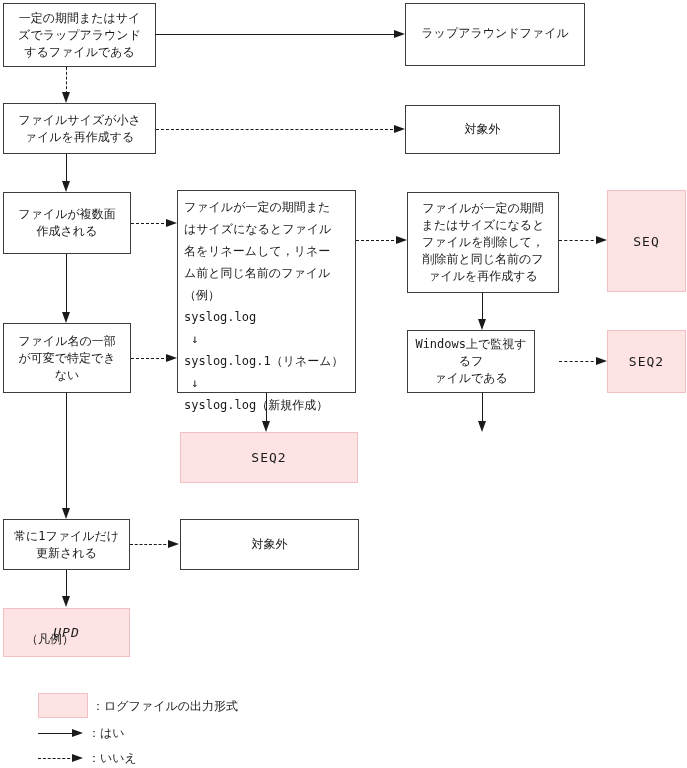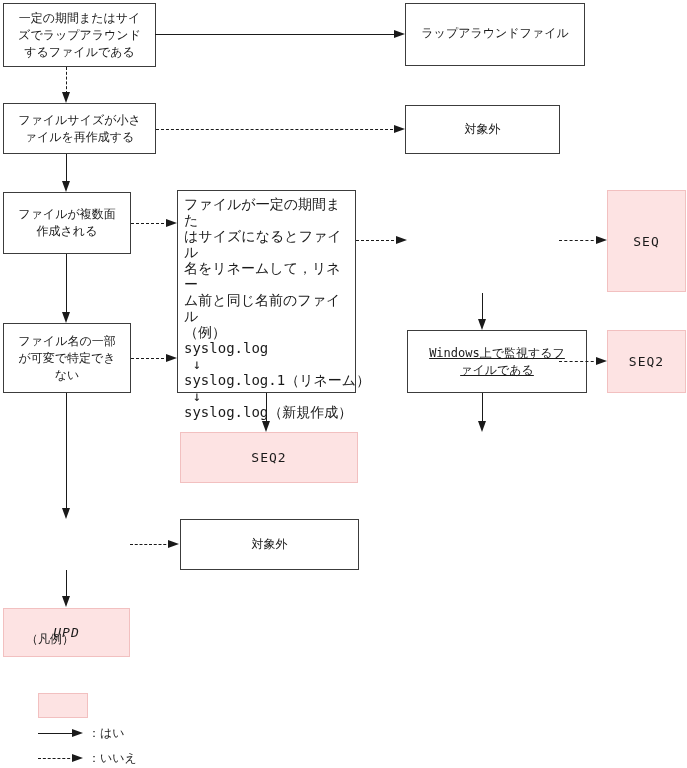--- a/index.html
+++ b/index.html
@@ -11,21 +11,21 @@
   .box{
     position:absolute;box-sizing:border-box;background:#ffffff;
     border:1px solid #3c3c3c;display:flex;align-items:center;justify-content:center;
     text-align:center;white-space:pre-line;font-size:12px;line-height:17px;padding:2px;
   }
   .pink{
     background:#fde3e3;border:1px solid #f2c0c0;font-size:13px;letter-spacing:1px;
   }
   .midbox{
     position:absolute;box-sizing:border-box;background:#ffffff;border:1px solid #3c3c3c;
-    font-size:14px;line-height:16px;padding:5px 6px;text-align:left;
+    font-size:12px;line-height:22px;padding:5px 6px;text-align:left;
   }
   .mid-para{white-space:pre-line;}
   .mid-center{text-align:center;white-space:pre-line;}
   .mid-example{white-space:pre;}
   .hline{position:absolute;height:0;border-top:1px solid #1a1a1a;}
   .hline.dashed{border-top-style:dashed;}
   .vline{position:absolute;width:0;border-left:1px solid #1a1a1a;}
   .vline.dashed{border-left-style:dashed;}
   .head-r{position:absolute;width:0;height:0;
     border-top:4px solid transparent;border-bottom:4px solid transparent;
@@ -59,31 +59,38 @@
 名をリネームして，リネー
 ム前と同じ名前のファイル</div>
     <div class="mid-example">（例）
 syslog.log
  ↓
 syslog.log.1（リネーム）
  ↓
 syslog.log（新規作成）</div>
   </div>
 
+  <div class="box" style="left:407px;top:192px;width:152px;height:101px;">ファイルが一定の期間
+またはサイズになると
+ファイルを削除して，
+削除前と同じ名前のフ
+ァイルを再作成する</div>
   <div class="box" style="left:3px;top:323px;width:128px;height:70px;">ファイル名の一部
 が可変で特定でき
 ない</div>
 
   <div class="box pink" style="left:607px;top:190px;width:79px;height:102px;">SEQ</div>
-  <div class="box" style="left:407px;top:330px;width:180px;height:63px;text-decoration:underline;">Windows上で監視するフ
+  <div class="box" style="left:407px;top:330px;width:128px;height:63px;">Windows上で監視するフ
 ァイルである</div>
   <div class="box pink" style="left:607px;top:330px;width:79px;height:63px;">SEQ2</div>
 
   <div class="box pink" style="left:180px;top:432px;width:178px;height:51px;">SEQ2</div>
 
+  <div class="box" style="left:3px;top:519px;width:127px;height:51px;">常に1ファイルだけ
+更新される</div>
   <div class="box" style="left:180px;top:519px;width:179px;height:51px;">対象外</div>
 
   <div class="box pink" style="left:3px;top:608px;width:127px;height:49px;font-style:italic;">UPD</div>
 
   <div class="hline" style="left:155px;top:34px;width:243px;"></div>
   <div class="head-r" style="left:394px;top:30px;"></div>
 
   <div class="vline dashed" style="left:66px;top:67px;height:27px;"></div>
   <div class="head-d" style="left:62px;top:92px;"></div>
 
@@ -125,20 +132,21 @@
 
   <div class="hline dashed" style="left:130px;top:544px;width:41px;"></div>
   <div class="head-r" style="left:168px;top:540px;"></div>
 
   <div class="vline" style="left:66px;top:570px;height:28px;"></div>
   <div class="head-d" style="left:62px;top:596px;"></div>
 
   <div class="legend-text" style="left:26px;top:631px;">（凡例）</div>
 
   <div class="legend-swatch" style="left:38px;top:693px;width:50px;height:25px;"></div>
+  <div class="legend-text" style="left:92px;top:698px;">：ログファイルの出力形式</div>
 
   <div class="hline" style="left:38px;top:733px;width:37px;"></div>
   <div class="head-r" style="left:72px;top:729px;"></div>
   <div class="legend-text" style="left:88px;top:725px;">：はい</div>
 
   <div class="hline dashed" style="left:38px;top:758px;width:37px;"></div>
   <div class="head-r" style="left:72px;top:754px;"></div>
   <div class="legend-text" style="left:88px;top:750px;">：いいえ</div>
 
 </div>

